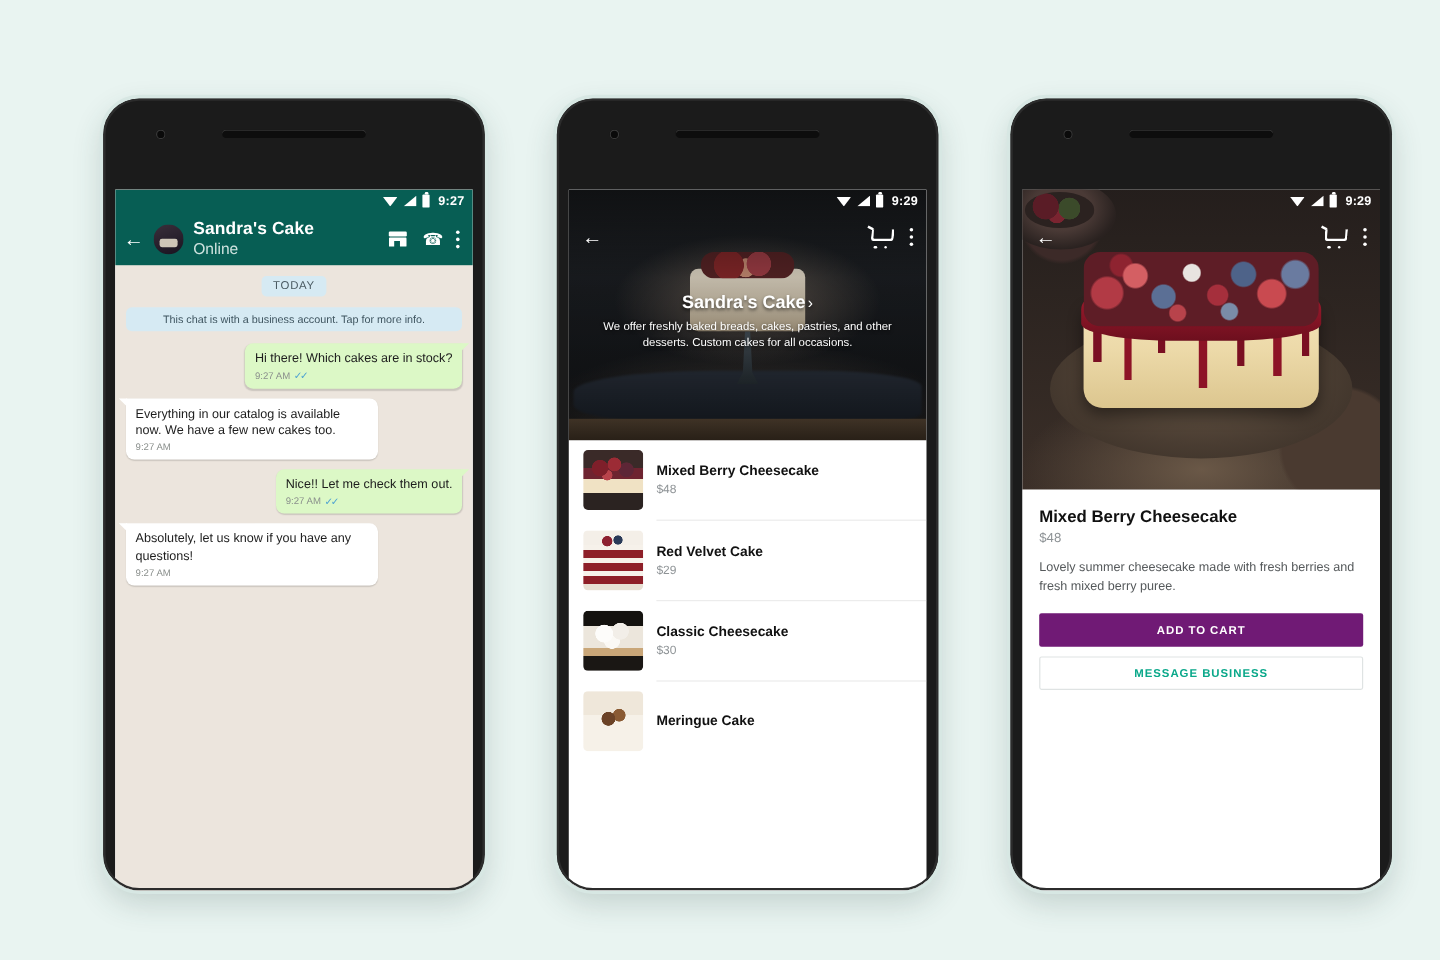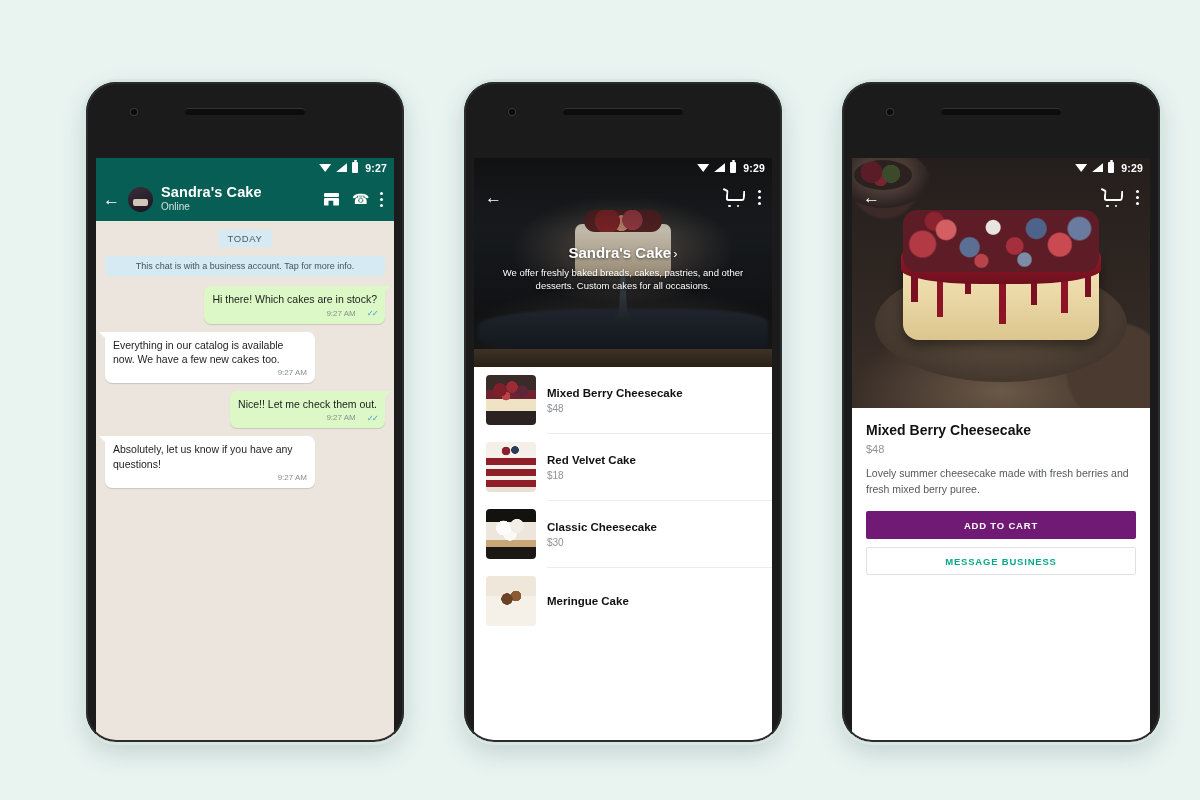--- a/index.html
+++ b/index.html
@@ -89,21 +89,21 @@
     width:25px;height:25px;border-radius:50%;flex:0 0 auto;
     background:
       radial-gradient(circle at 52% 62%, #e8e2d8 0 16%, transparent 17%),
       linear-gradient(160deg,#3a2f3b,#191320);
     position:relative; overflow:hidden;
   }
   .wa-avatar::after{content:"";position:absolute;left:5px;top:12px;
     width:15px;height:7px;background:#cfc6b8;border-radius:2px;}
   .wa-titlewrap{flex:1 1 auto;min-width:0;line-height:1.05;}
   .wa-title{font-size:14.5px;font-weight:bold;letter-spacing:.1px;}
-  .wa-sub{font-size:10px;color:#cfe3df;margin-top:2px;}
+  .wa-sub{font-size:13px;color:#cfe3df;margin-top:2px;}
   .wa-acts{display:flex;align-items:center;gap:13px;padding-right:2px;}
   .ic-store{width:15px;height:13px;position:relative;}
   .ic-store::before{content:"";position:absolute;top:0;left:0;right:0;height:4px;
     background:#fff;border-radius:1px;}
   .ic-store::after{content:"";position:absolute;top:5px;left:0;right:0;bottom:0;
     background:#fff;border-radius:1px;
     clip-path: polygon(0 0,100% 0,100% 100%,62% 100%,62% 42%,30% 42%,30% 100%,0 100%);}
   .ic-call{width:15px;height:15px;position:relative;color:#fff;
     font-size:14px;line-height:15px;}
   .ic-dots{width:3px;height:15px;display:flex;flex-direction:column;
@@ -125,21 +125,21 @@
   .row.out{justify-content:flex-end;}
   .bub{max-width:75%;border-radius:7px;padding:6px 8px 4px;position:relative;
     box-shadow:0 1px 1px rgba(0,0,0,.14);font-size:10.5px;line-height:1.35;
     color:#1d1d1d;}
   .bub.in{background:#fff;border-top-left-radius:0;}
   .bub.out{background:#dcf8c6;border-top-right-radius:0;}
   .bub.in::before{content:"";position:absolute;top:0;left:-6px;border-width:0 7px 7px 0;
     border-style:solid;border-color:transparent #fff transparent transparent;}
   .bub.out::before{content:"";position:absolute;top:0;right:-6px;border-width:0 0 7px 7px;
     border-style:solid;border-color:transparent transparent transparent #dcf8c6;}
-  .meta{display:flex;align-items:center;justify-content:flex-end;gap:11px;
+  .meta{display:flex;align-items:center;justify-content:flex-start;gap:3px;
     font-size:8px;color:#8a8f8c;margin-top:2px;}
   .ticks{color:#4fa3d1;font-size:8.5px;letter-spacing:-2px;}
 
   .wa-input{position:absolute;left:0;right:0;bottom:38px;height:44px;
     display:flex;align-items:center;gap:7px;padding:0 7px;background:#ece5dd;}
   .wa-field{flex:1 1 auto;height:33px;background:#fff;border-radius:17px;
     display:flex;align-items:center;gap:7px;padding:0 10px;
     box-shadow:0 1px 1px rgba(0,0,0,.12);}
   .emoji{font-size:13px;color:#8a9a97;}
   .ph{flex:1 1 auto;color:#9aa0a0;font-size:10.5px;}
@@ -460,21 +460,21 @@
             <div class="cat-t">Mixed Berry Cheesecake</div>
             <div class="cat-p">$48</div>
           </div>
         </div>
         <div class="cat-div"></div>
 
         <div class="cat-item">
           <div class="cat-thumb th-rv"></div>
           <div class="cat-meta">
             <div class="cat-t">Red Velvet Cake</div>
-            <div class="cat-p">$18</div>
+            <div class="cat-p">$29</div>
           </div>
         </div>
         <div class="cat-div"></div>
 
         <div class="cat-item">
           <div class="cat-thumb th-cc"></div>
           <div class="cat-meta">
             <div class="cat-t">Classic Cheesecake</div>
             <div class="cat-p">$30</div>
           </div>

